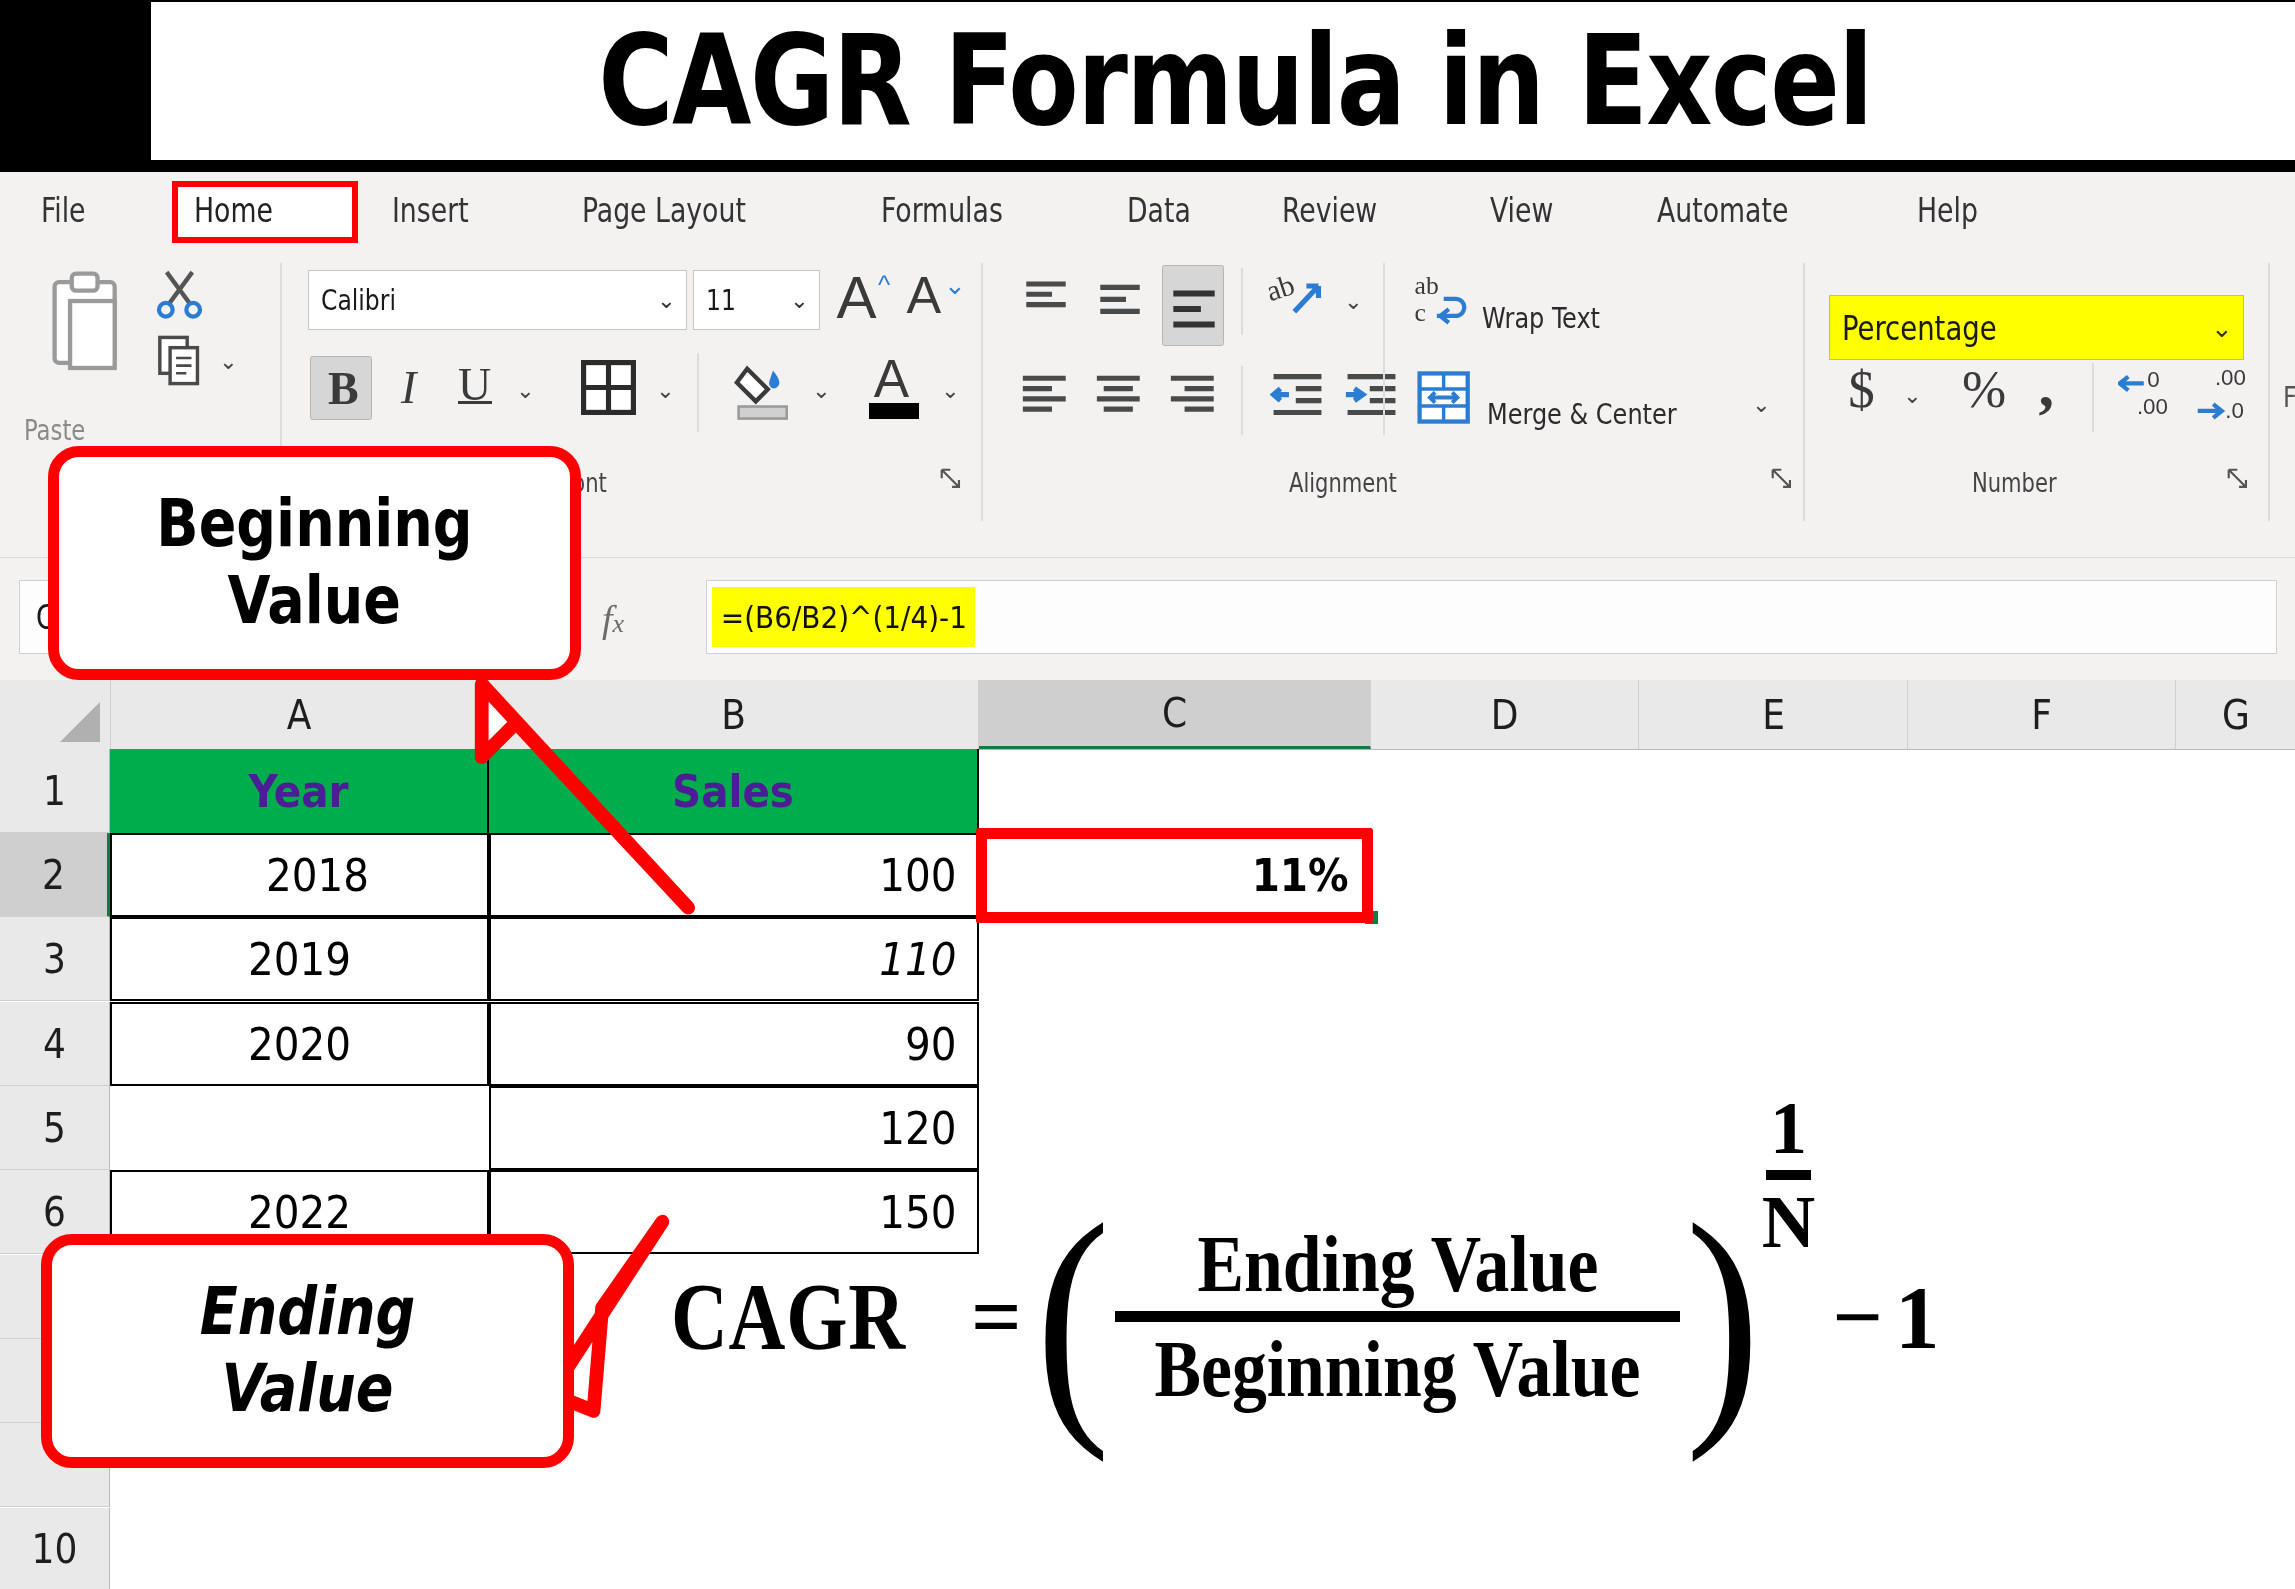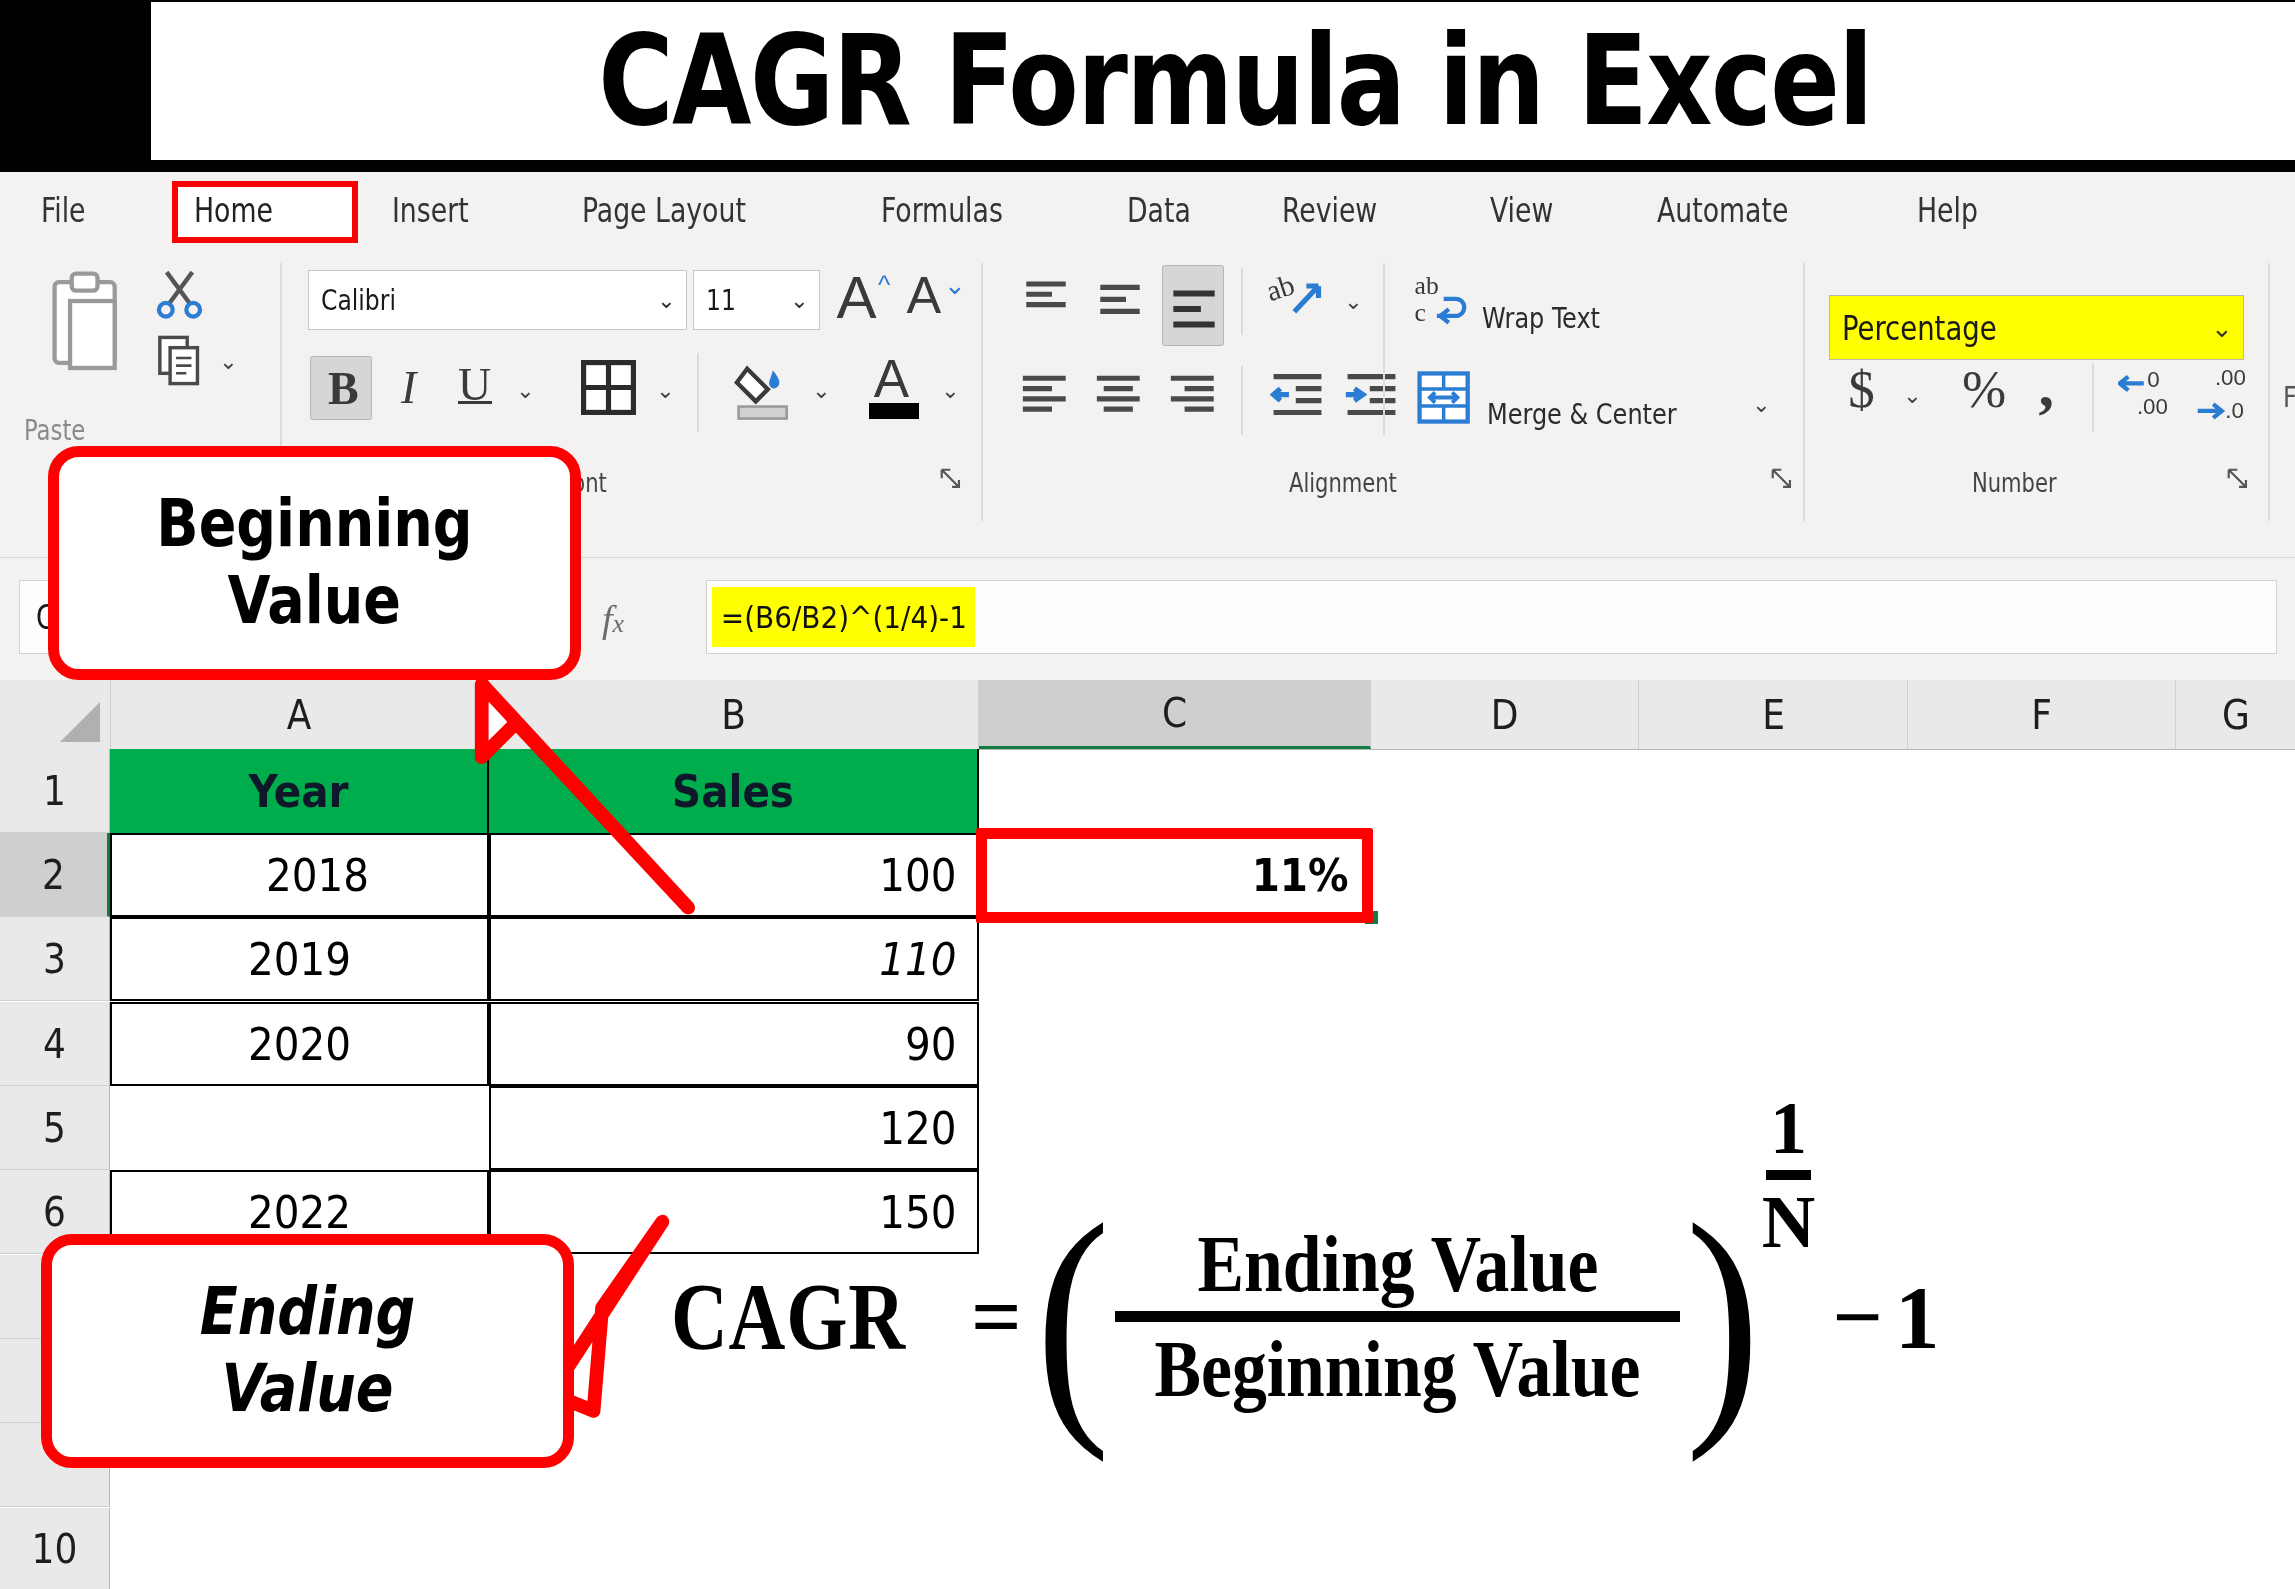--- a/index.html
+++ b/index.html
@@ -82,21 +82,21 @@
   .corner:after{content:"";position:absolute;right:10.3px;bottom:6.9px;border-left:40px solid transparent;
     border-bottom:40px solid #b0b0b0;}
 
   .rh{position:absolute;left:0;width:110px;background:#e9e9e9;border-bottom:1.7px solid #cfcfcf;
     border-right:1.7px solid #b8b8b8;box-sizing:border-box;display:flex;align-items:center;justify-content:center;
     font-size:40px;color:#1e1e1e;font-family:"DejaVu Sans Condensed","Liberation Sans",sans-serif;}
   .rh.selrow{background:#cfcfcf;border-right:3.4px solid #107c41;}
 
   .cell{position:absolute;box-sizing:border-box;display:flex;align-items:center;
     font-size:45px;color:#000;font-family:"DejaVu Sans Condensed","Liberation Sans",sans-serif;}
-  .cell.hdrcell{background:#00ad4d;color:#0f172a;font-weight:bold;justify-content:center;
+  .cell.hdrcell{background:#00ad4d;color:#4c1d95;font-weight:bold;justify-content:center;
     border-right:2.6px solid #000;}
   .cell.num{justify-content:flex-end;padding-right:20.6px;border:2.6px solid #000;background:#fff;}
   .cell.yr{justify-content:center;border:2.6px solid #000;background:#fff;}
   .cell.res{justify-content:flex-end;padding-right:22.4px;font-weight:bold;background:#fff;}
 
   .selbox{position:absolute;border:4.3px solid #107c41;box-sizing:border-box;pointer-events:none;}
   .fillhandle{position:absolute;width:17px;height:17px;background:#107c41;border:2.6px solid #fff;box-sizing:border-box;}
   .redbox{position:absolute;border:11.2px solid #ff0000;box-sizing:border-box;border-radius:2.6px;}
 
   

